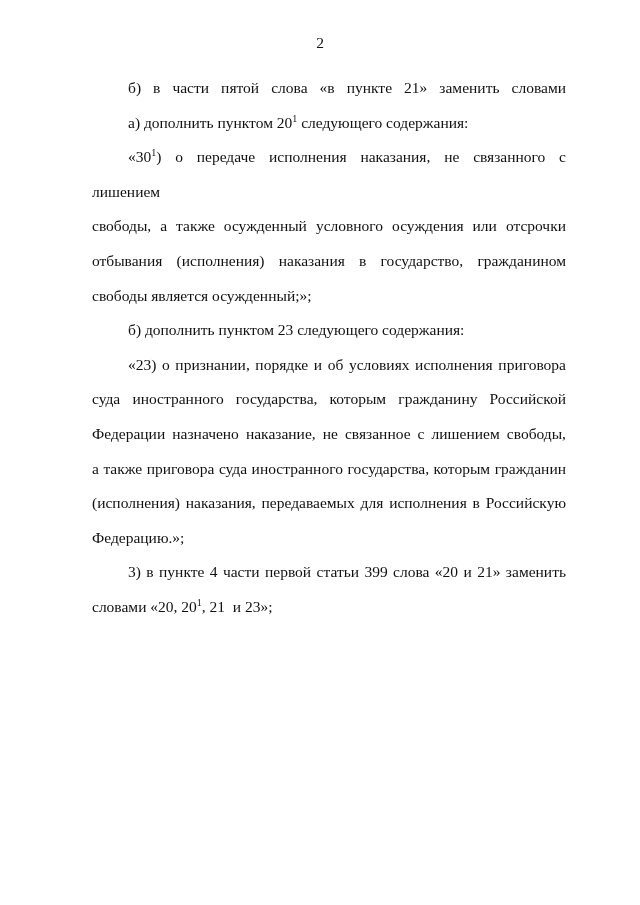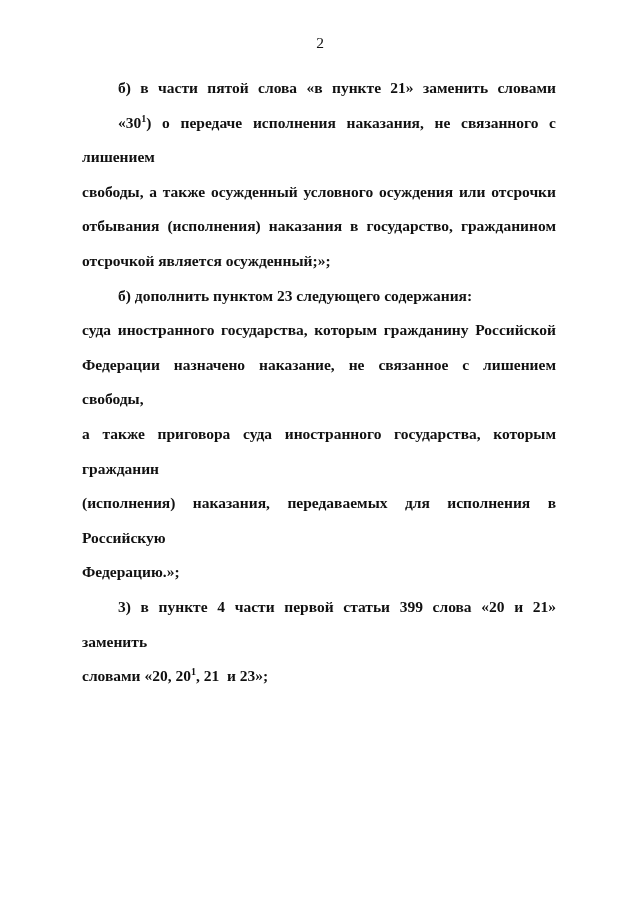--- a/index.html
+++ b/index.html
@@ -19,25 +19,24 @@
       position: absolute;
       top: 34px;
       left: 0;
       width: 640px;
       text-align: center;
       font-size: 15.5px;
     }
     .content {
       position: absolute;
       top: 71px;
-      left: 82px;
+      left: 92px;
       width: 474px;
       font-size: 15.5px;
       line-height: 34.6px;
-      font-weight: bold;
     }
     .para {
       margin: 0;
       text-align: justify;
       text-align-last: left;
     }
     .para.indent {
       text-indent: 36px;
     }
     .para.just-full {
@@ -55,31 +54,33 @@
 
 <div class="page-number">2</div>
 
 <div class="content">
 
   <div>
     <p class="para indent just-full">б) в части пятой слова «в пункте 21» заменить словами</p>
   </div>
 
 
+  <p class="para indent"><span>а) дополнить пунктом 20</span><sup>1</sup><span> следующего содержания:</span></p>
 
   <div>
     <p class="para indent just-full"><span>«30</span><sup>1</sup><span>) о передаче исполнения наказания, не связанного с лишением</span></p>
     <p class="para just-full">свободы, а также осужденный условного осуждения или отсрочки</p>
     <p class="para just-full">отбывания (исполнения) наказания в государство, гражданином</p>
-    <p class="para">отсрочкой является осужденный;»;</p>
+    <p class="para">свободы является осужденный;»;</p>
   </div>
 
   <p class="para indent">б) дополнить пунктом 23 следующего содержания:</p>
 
   <div>
+    <p class="para indent just-full">«23) о признании, порядке и об условиях исполнения приговора</p>
     <p class="para just-full">суда иностранного государства, которым гражданину Российской</p>
     <p class="para just-full">Федерации назначено наказание, не связанное с лишением свободы,</p>
     <p class="para just-full">а также приговора суда иностранного государства, которым гражданин</p>
     <p class="para just-full">(исполнения) наказания, передаваемых для исполнения в Российскую</p>
     <p class="para">Федерацию.»;</p>
   </div>
 
   <div>
     <p class="para indent just-full">3) в пункте 4 части первой статьи 399 слова «20 и 21» заменить</p>
     <p class="para"><span>словами «20, 20</span><sup>1</sup><span class="sp">, 21  и 23»;</span></p>

